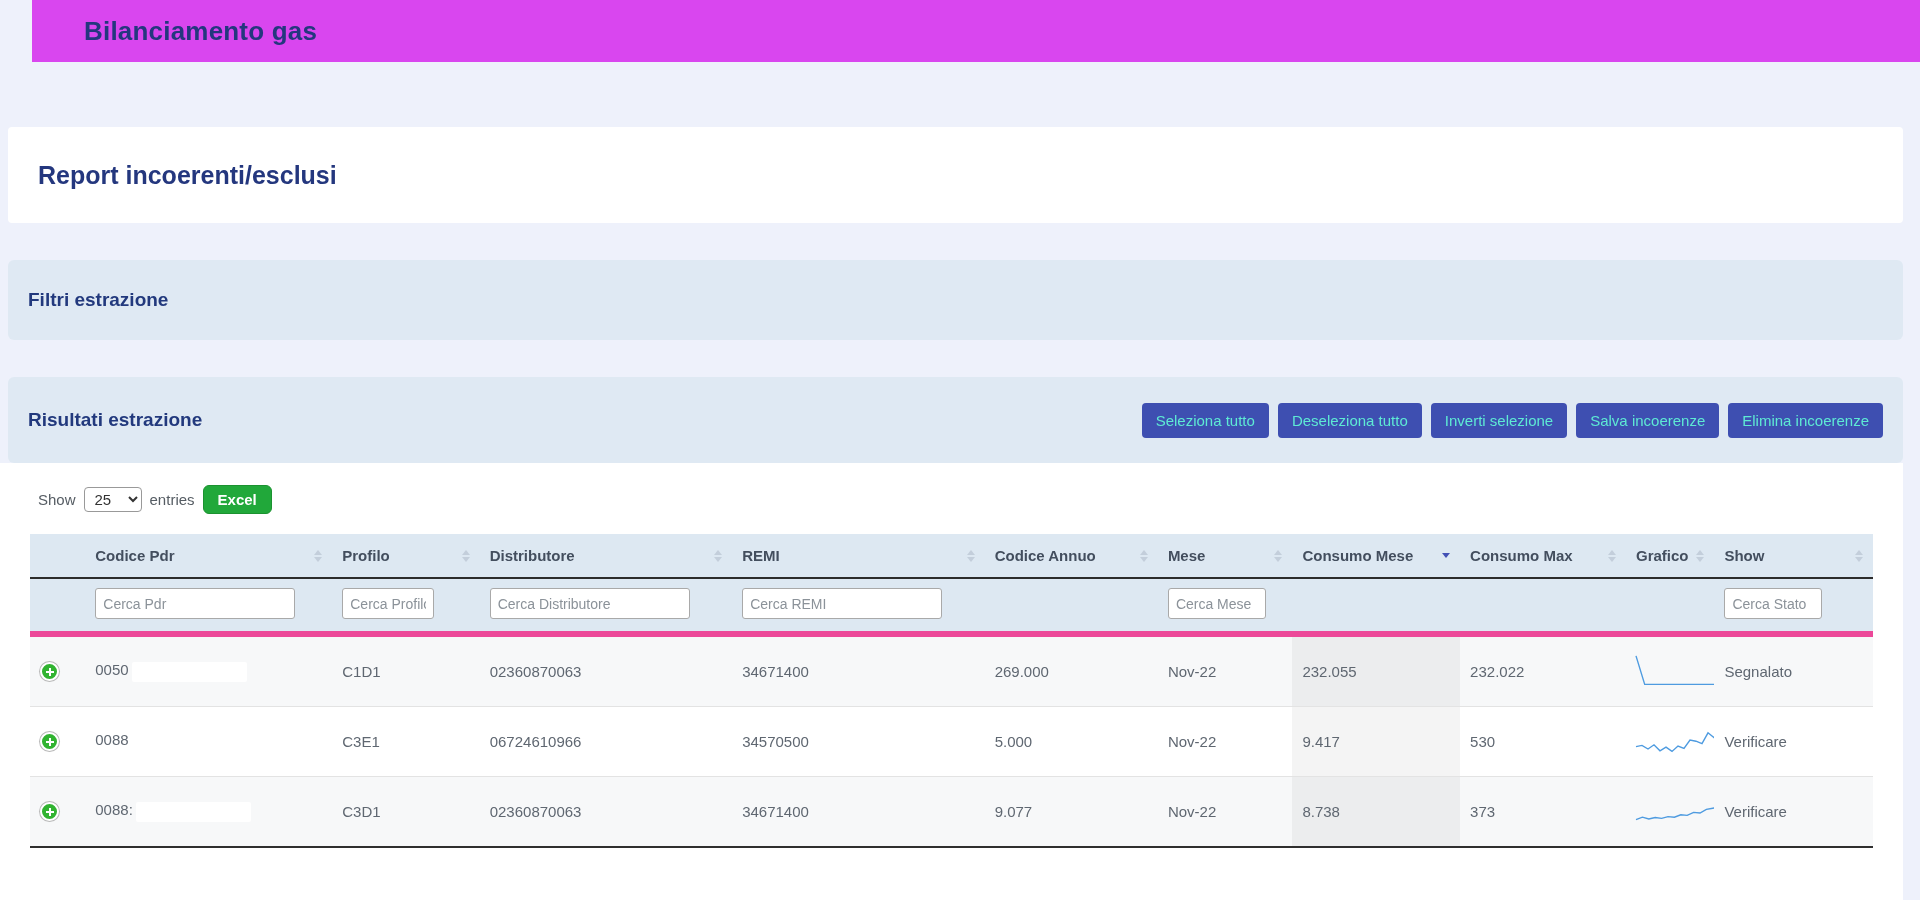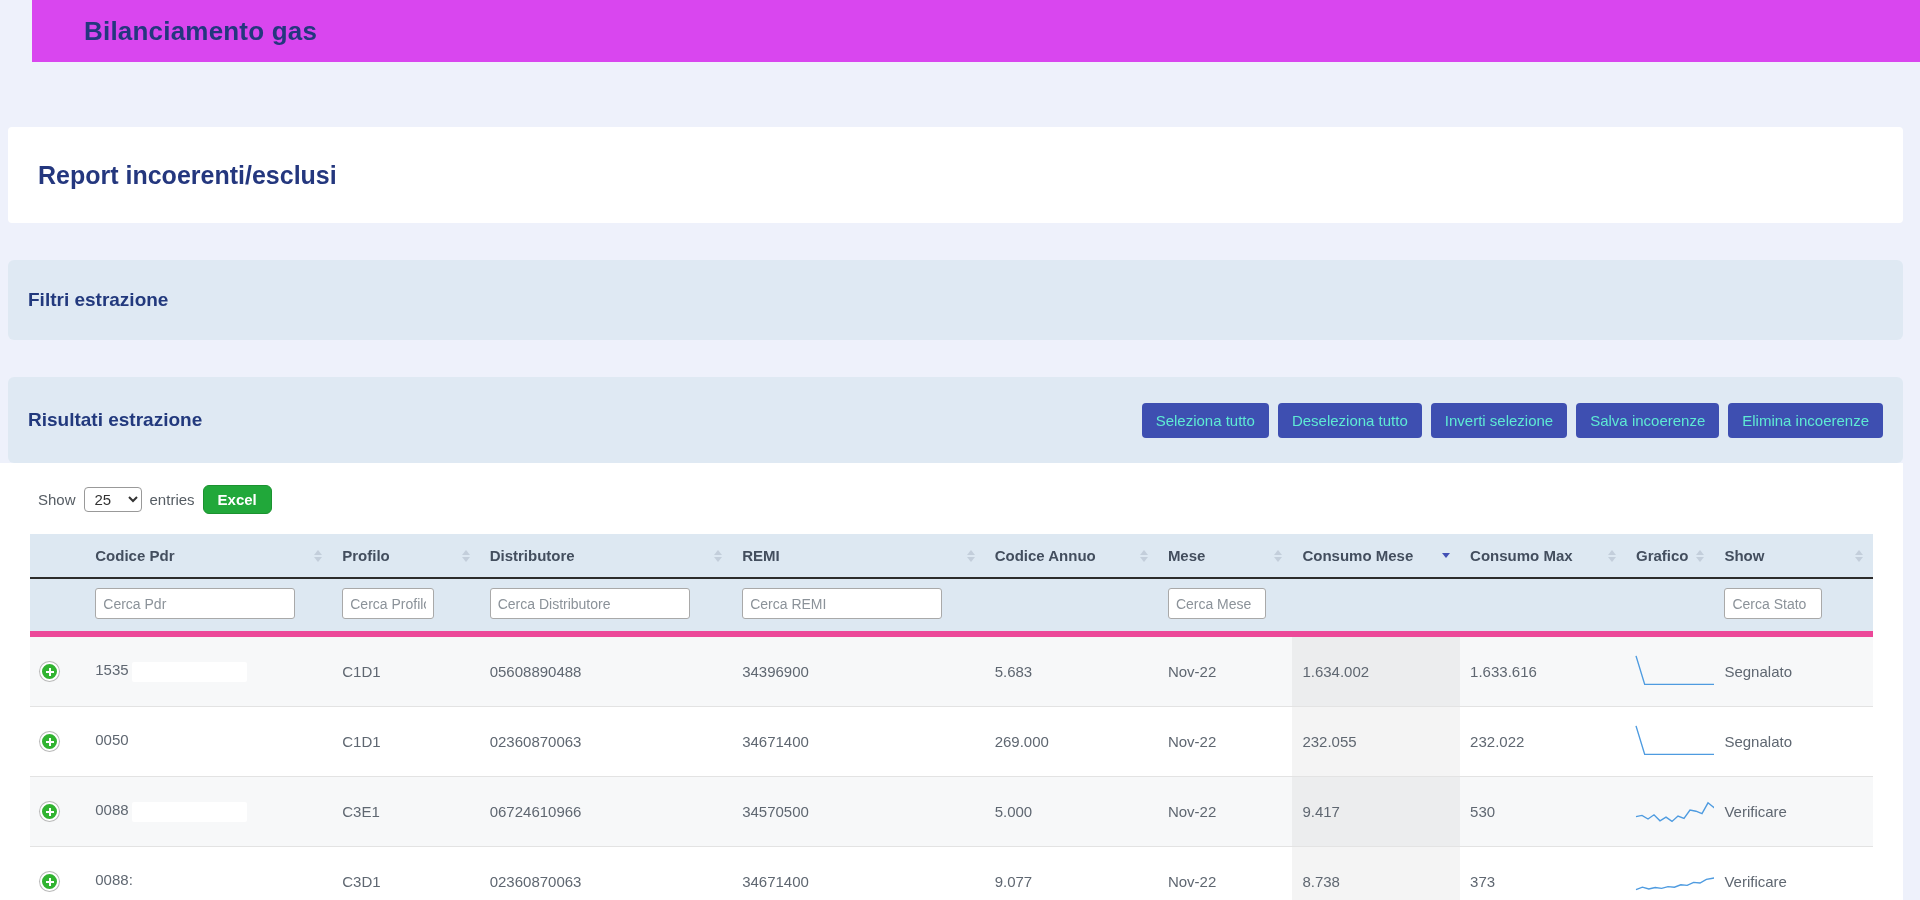--- a/index.html
+++ b/index.html
@@ -265,35 +265,20 @@
         <td><input class="filter-input fw-md" placeholder="Cerca Mese" style=""></td>
         <td></td>
         <td></td>
         <td></td>
         <td><input class="filter-input fw-md" placeholder="Cerca Stato" style=""></td>
       </tr>
     </thead>
     <tbody>
       <tr>
         <td><span class="expand-btn"></span></td>
-        <td><span>1535</span><span class="redaction"></span></td>
-        <td>C1D1</td>
-        <td>05608890488</td>
-        <td>34396900</td>
-        <td>5.683</td>
-        <td>Nov-22</td>
-        <td class="col-sorted">1.634.002</td>
-        <td>1.633.616</td>
-        <td><svg class="spark" viewBox="0 0 96 34">
-              <polyline points="0.0,2.9 8.7,31.4 17.5,31.4 26.2,31.4 34.9,31.4 43.6,31.4 52.4,31.4 61.1,31.4 69.8,31.4 78.5,31.4 87.3,31.4 96.0,31.4"></polyline>
-            </svg></td>
-        <td>Segnalato</td>
-      </tr>
-      <tr>
-        <td><span class="expand-btn"></span></td>
         <td><span>0050</span><span class="redaction"></span></td>
         <td>C1D1</td>
         <td>02360870063</td>
         <td>34671400</td>
         <td>269.000</td>
         <td>Nov-22</td>
         <td class="col-sorted">232.055</td>
         <td>232.022</td>
         <td><svg class="spark" viewBox="0 0 96 34">
               <polyline points="0.0,2.9 8.7,31.4 17.5,31.4 26.2,31.4 34.9,31.4 43.6,31.4 52.4,31.4 61.1,31.4 69.8,31.4 78.5,31.4 87.3,31.4 96.0,31.4"></polyline>

